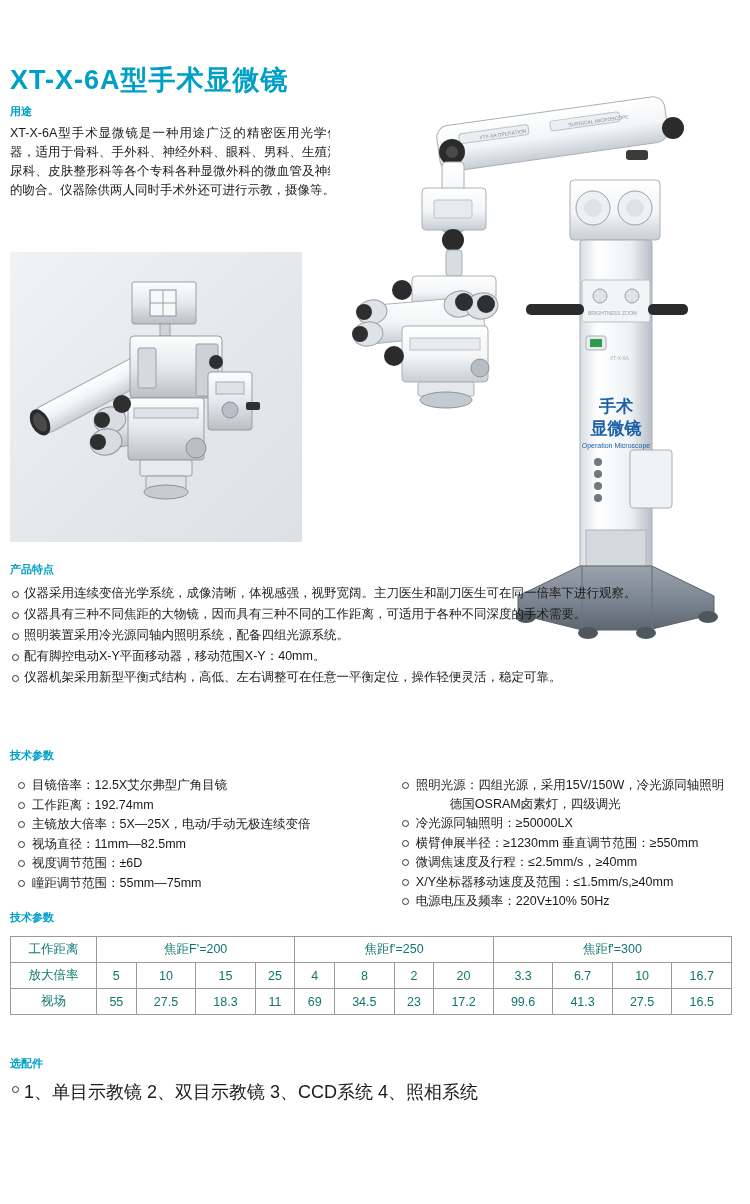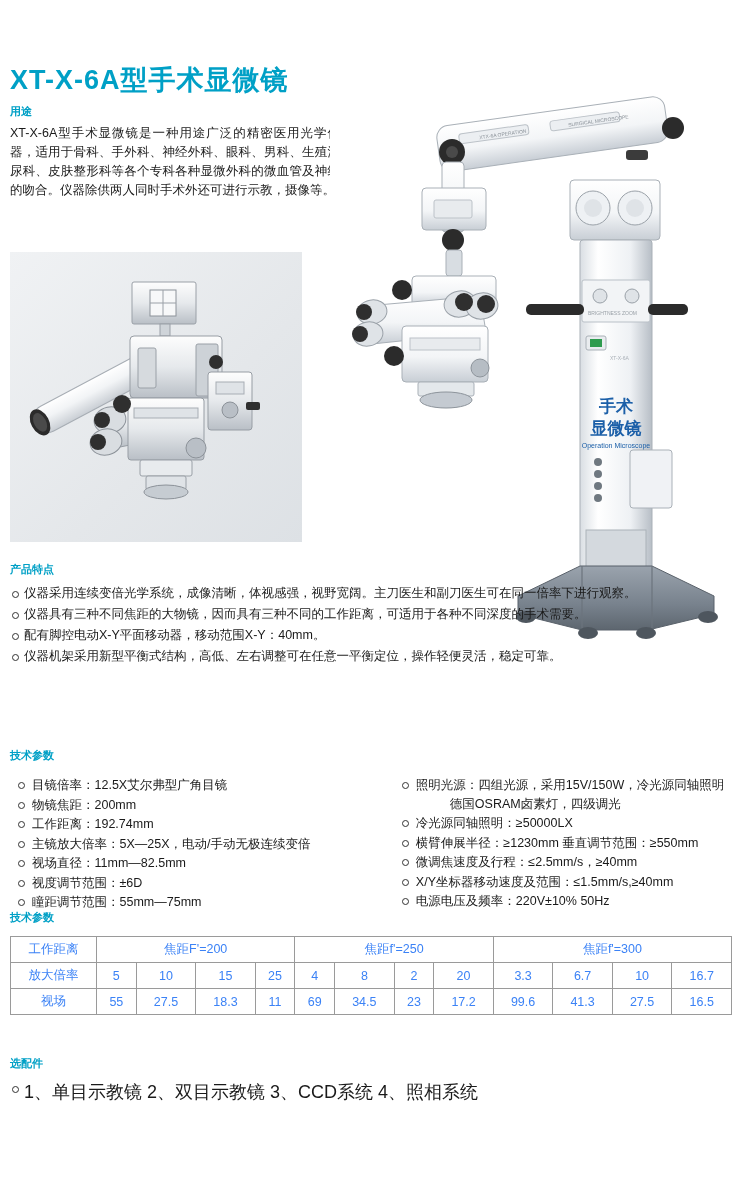--- a/index.html
+++ b/index.html
@@ -105,21 +105,21 @@
   #param-head { position: absolute; left: 10px; top: 910px; }
   .table-wrap {
     position: absolute;
     left: 10px; top: 936px;
     width: 722px;
   }
   table.params {
     border-collapse: collapse;
     width: 722px;
     font-size: 12.5px;
-    color: #3b82f6;
+    color: #0f766e;
   }
   table.params td {
     border: 1px solid #9a9a9a;
     text-align: center;
     height: 26px;
     padding: 2px 3px;
     white-space: nowrap;
   }
   table.params td.lbl { width: 86px; }
   #acc-head { position: absolute; left: 10px; top: 1056px; }
@@ -319,29 +319,29 @@
       <ellipse cx="378" cy="527" rx="10" ry="6" fill="#4e565e"></ellipse>
       <ellipse cx="258" cy="543" rx="10" ry="6" fill="#4e565e"></ellipse>
       <ellipse cx="316" cy="543" rx="10" ry="6" fill="#4e565e"></ellipse>
     </svg>
   </div>
 
   <div class="sec-head" id="features-head">产品特点</div>
   <div class="features">
     <div class="feat-item">仪器采用连续变倍光学系统，成像清晰，体视感强，视野宽阔。主刀医生和副刀医生可在同一倍率下进行观察。</div>
     <div class="feat-item">仪器具有三种不同焦距的大物镜，因而具有三种不同的工作距离，可适用于各种不同深度的手术需要。</div>
+    <div class="feat-item">照明装置采用冷光源同轴内照明系统，配备四组光源系统。</div>
     <div class="feat-item">配有脚控电动X-Y平面移动器，移动范围X-Y：40mm。</div>
     <div class="feat-item">仪器机架采用新型平衡式结构，高低、左右调整可在任意一平衡定位，操作轻便灵活，稳定可靠。</div>
   </div>
 
   <div class="sec-head" id="spec-head">技术参数</div>
   <div class="spec-cols">
     <div class="spec-col left">
       <div class="spec-item">目镜倍率：12.5X艾尔弗型广角目镜</div>
-      <div class="spec-item">物镜焦距：200mm</div>
       <div class="spec-item">工作距离：192.74mm</div>
       <div class="spec-item">主镜放大倍率：5X—25X，电动/手动无极连续变倍</div>
       <div class="spec-item">视场直径：11mm—82.5mm</div>
       <div class="spec-item">视度调节范围：±6D</div>
       <div class="spec-item">瞳距调节范围：55mm—75mm</div>
     </div>
     <div class="spec-col right">
       <div class="spec-item">
         <span>照明光源：四组光源，采用15V/150W，冷光源同轴照明</span>
         <span class="cont">德国OSRAM卤素灯，四级调光</span>

